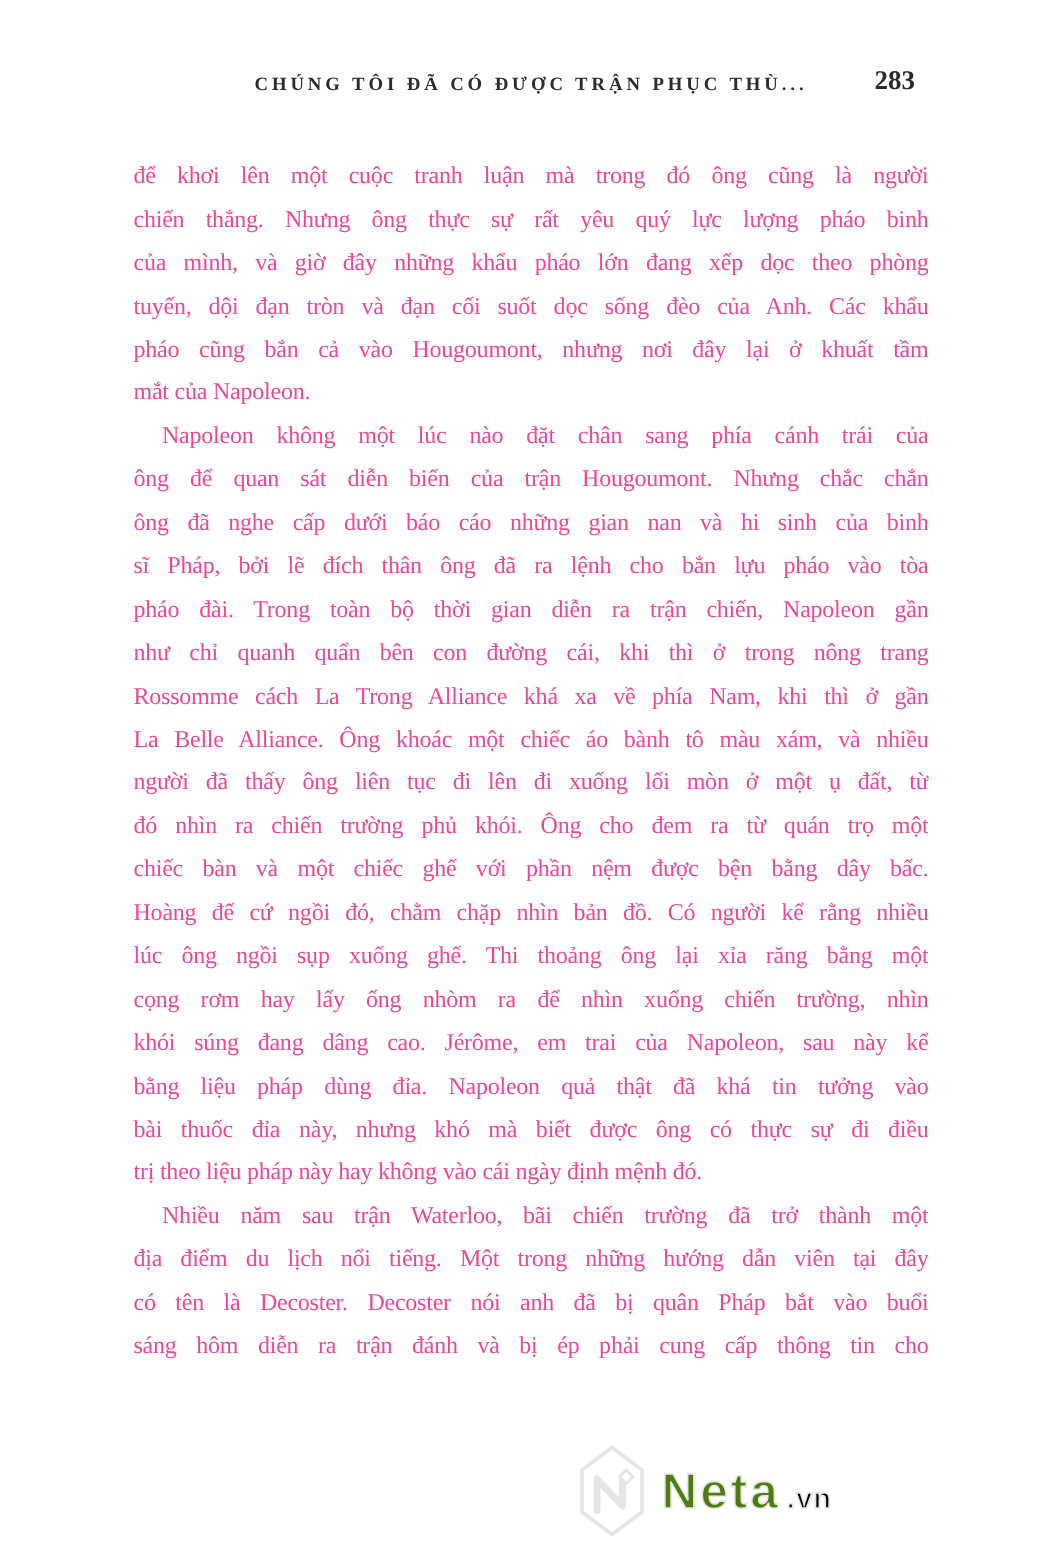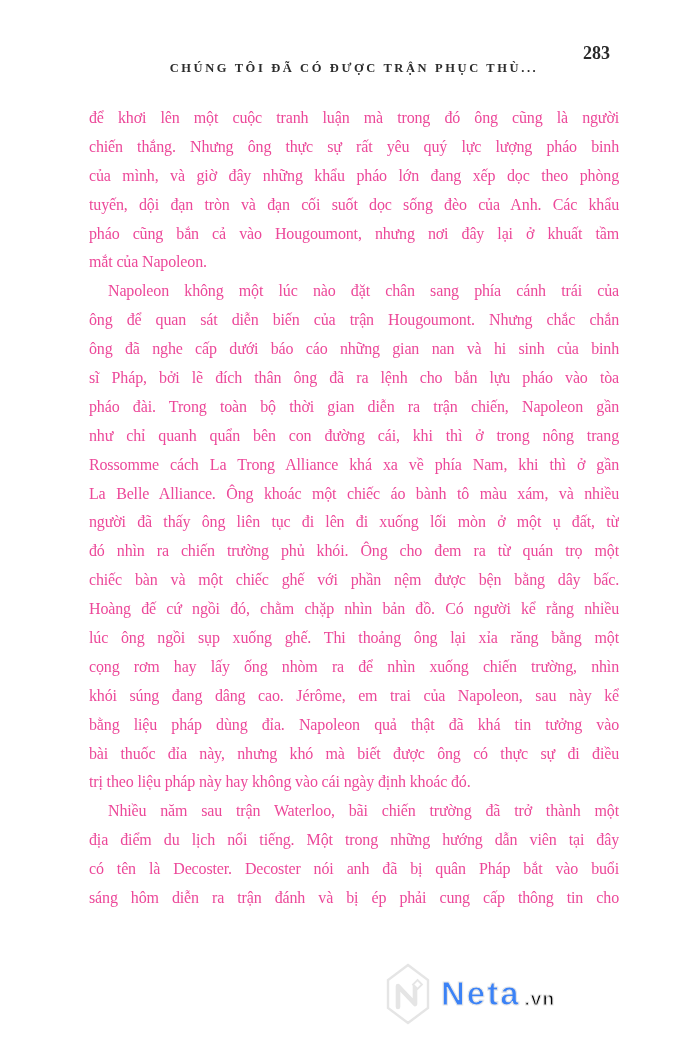--- a/index.html
+++ b/index.html
@@ -33,21 +33,20 @@
     position: absolute;
     left: 0;
     right: 0;
     top: 3px;
     text-align: center;
     font-size: 12.5px;
     font-weight: 700;
     letter-spacing: 2.6px;
     color: #2c2c2c;
     white-space: nowrap;
-    margin-top: 12px;
   }
   .page-number {
     position: absolute;
     right: 7px;
     top: -3px;
     font-size: 18px;
     font-weight: 600;
     color: #2a2a2a;
     font-family: Liberation Serif, serif;
   }
@@ -89,21 +88,21 @@
   .wm-text {
     font-family: "Liberation Sans", "DejaVu Sans", sans-serif;
     display: flex;
     align-items: baseline;
     white-space: nowrap;
   }
   .wm-brand-light {
     font-size: 33px;
     font-weight: 700;
     letter-spacing: 2px;
-    color: #3b82f6;
+    color: #4d7c0f;
     -webkit-text-stroke: 1.1px #e7e7e7;
   }
   .wm-brand-bold {
     font-size: 33px;
     font-weight: 700;
     letter-spacing: 2px;
     color: #fdfdfd;
     -webkit-text-stroke: 1.5px #e4e4e4;
   }
   .wm-tld {
@@ -146,21 +145,21 @@
         <div class="line">La Belle Alliance. Ông khoác một chiếc áo bành tô màu xám, và nhiều</div>
         <div class="line">người đã thấy ông liên tục đi lên đi xuống lối mòn ở một ụ đất, từ</div>
         <div class="line">đó nhìn ra chiến trường phủ khói. Ông cho đem ra từ quán trọ một</div>
         <div class="line">chiếc bàn và một chiếc ghế với phần nệm được bện bằng dây bấc.</div>
         <div class="line">Hoàng đế cứ ngồi đó, chằm chặp nhìn bản đồ. Có người kể rằng nhiều</div>
         <div class="line">lúc ông ngồi sụp xuống ghế. Thi thoảng ông lại xỉa răng bằng một</div>
         <div class="line">cọng rơm hay lấy ống nhòm ra để nhìn xuống chiến trường, nhìn</div>
         <div class="line">khói súng đang dâng cao. Jérôme, em trai của Napoleon, sau này kể</div>
         <div class="line">bằng liệu pháp dùng đỉa. Napoleon quả thật đã khá tin tưởng vào</div>
         <div class="line">bài thuốc đỉa này, nhưng khó mà biết được ông có thực sự đi điều</div>
-        <div class="line short-last">trị theo liệu pháp này hay không vào cái ngày định khoác đó.</div>
+        <div class="line short-last">trị theo liệu pháp này hay không vào cái ngày định mệnh đó.</div>
       </div>
       <div class="paragraph">
         <div class="line indent">Nhiều năm sau trận Waterloo, bãi chiến trường đã trở thành một</div>
         <div class="line">địa điểm du lịch nổi tiếng. Một trong những hướng dẫn viên tại đây</div>
         <div class="line">có tên là Decoster. Decoster nói anh đã bị quân Pháp bắt vào buổi</div>
         <div class="line">sáng hôm diễn ra trận đánh và bị ép phải cung cấp thông tin cho</div>
       </div>
     </div>
 
   <div class="watermark">

